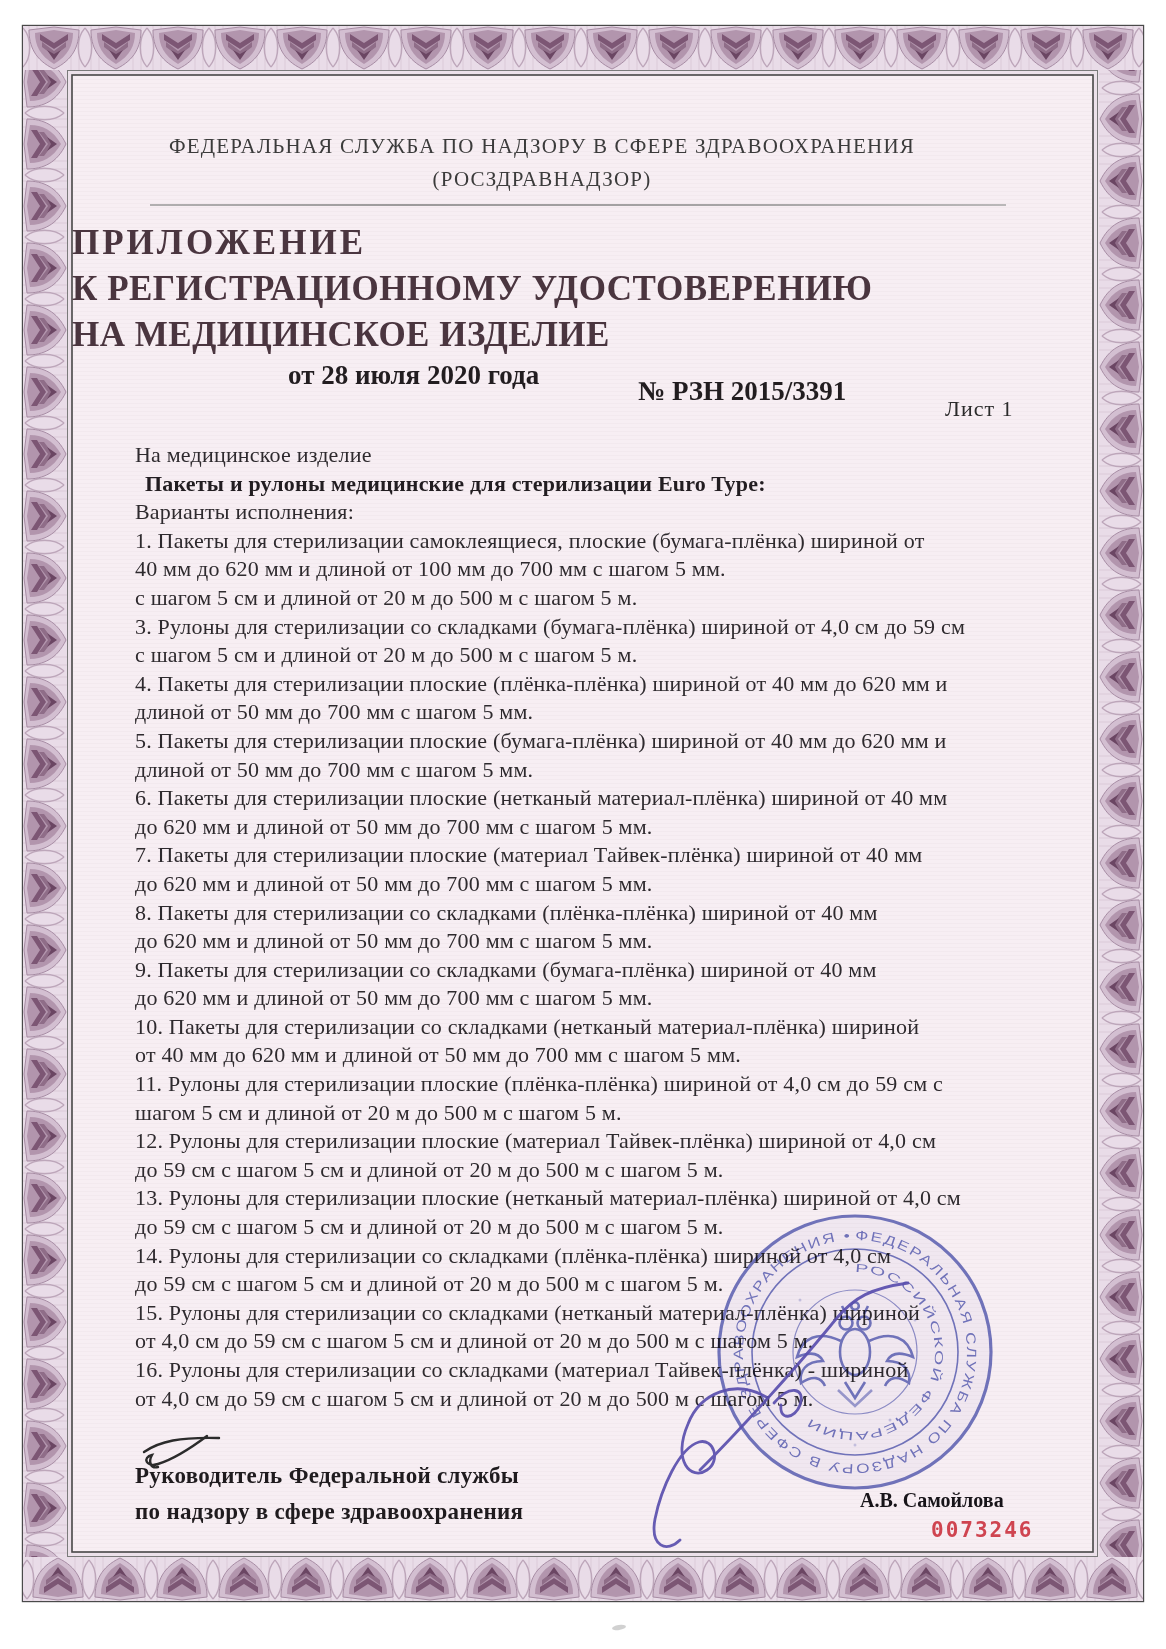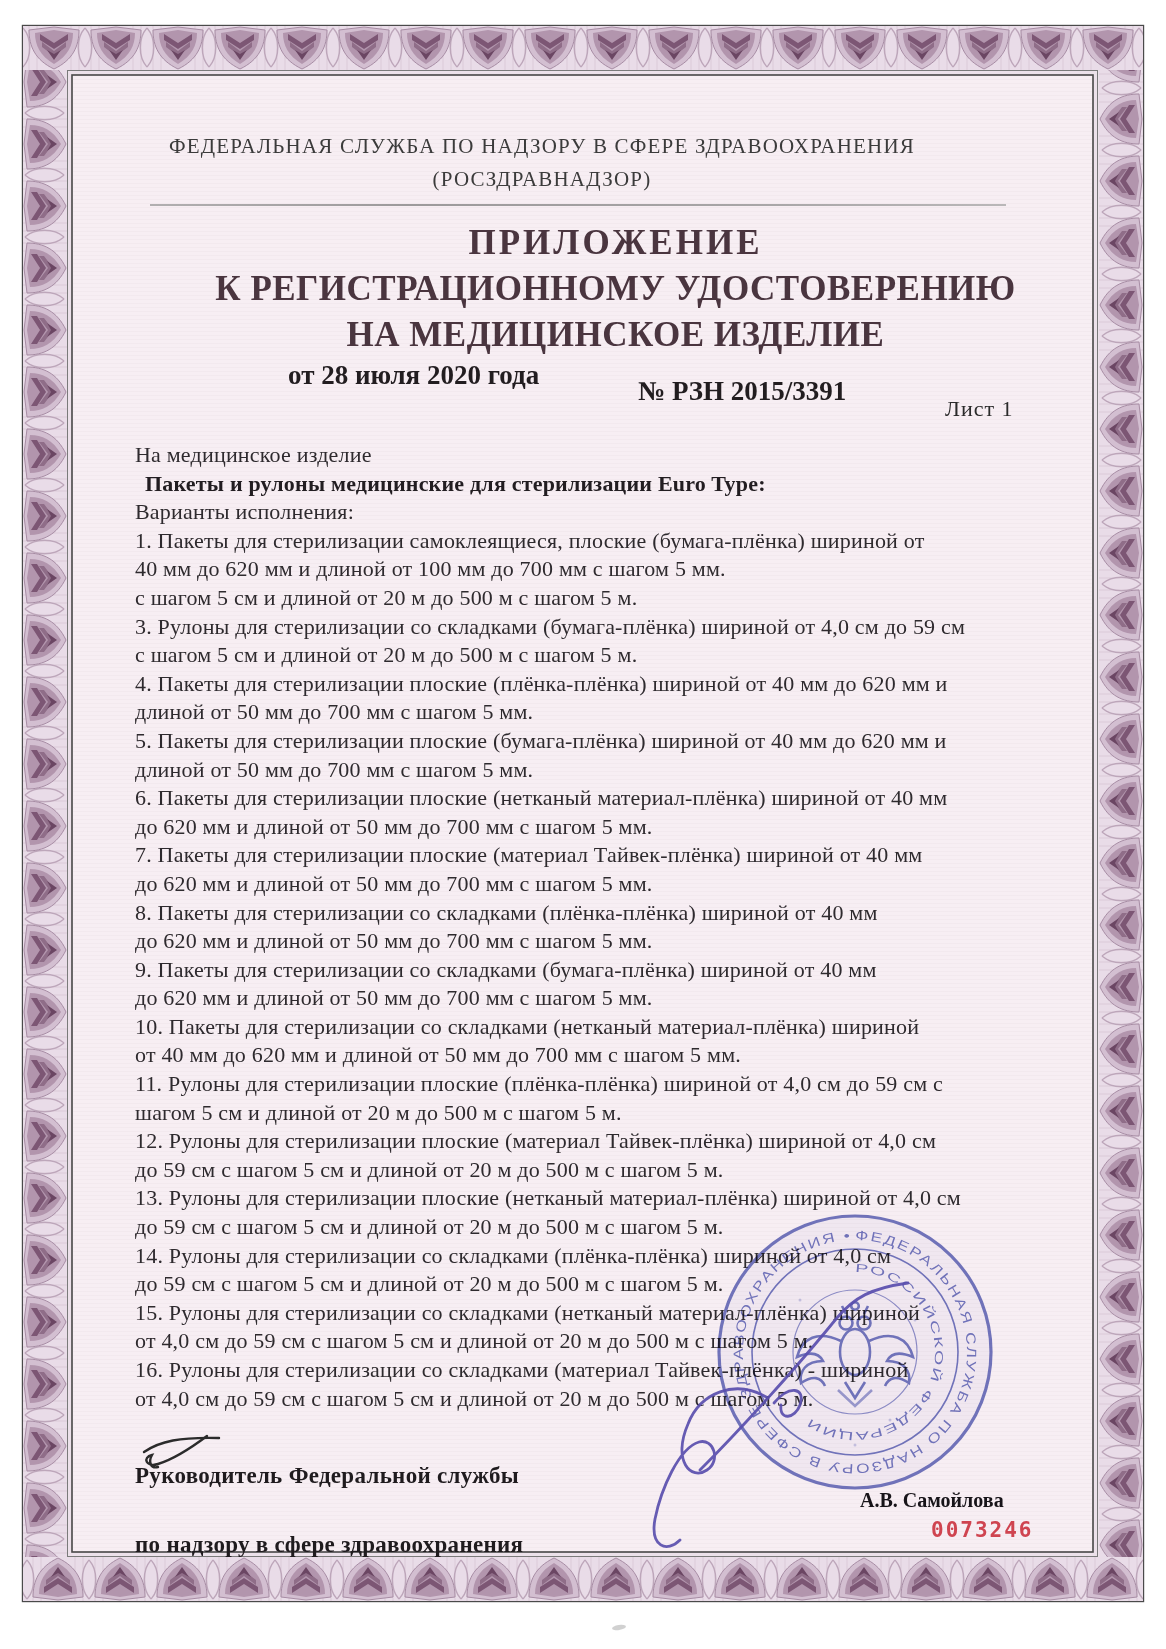--- a/index.html
+++ b/index.html
@@ -20,22 +20,22 @@
     position:absolute;left:72px;top:130px;width:940px;
     text-align:center;color:#3b3b3b;
     font-size:21px;letter-spacing:1.2px;line-height:33px;
   }
   .divider{
     position:absolute;left:150px;top:204px;width:856px;height:2px;
     background:linear-gradient(90deg,#9a9a9a,#7e7e7e 30%,#8d8d8d 70%,#a5a5a5);
     opacity:.75;
   }
   .title-block{
-    position:absolute;left:84px;top:220px;width:1063px;
-    text-align:center;color:#4a353f;font-weight:700;
+    position:absolute;left:72px;top:220px;width:1063px;
+    text-align:left;color:#4a353f;font-weight:700;
     font-size:35px;line-height:46px;letter-spacing:.5px;
   }
   .title-l1{letter-spacing:3px;}
   .date-row{position:absolute;top:360px;left:0;width:1166px;color:#221d20;font-weight:700;font-size:27px;}
   .date-label{position:absolute;left:288px;top:0;white-space:nowrap;}
   .number-label{position:absolute;left:638px;top:16px;white-space:nowrap;}
   .sheet-label{position:absolute;left:945px;top:396px;font-size:22px;font-weight:400;color:#2b2b2b;letter-spacing:1px;}
   .body-text{
     position:absolute;left:135px;top:441px;width:900px;
     color:#2e2a2e;font-size:22px;line-height:28.6px;letter-spacing:.2px;
@@ -148,21 +148,21 @@
       <div class="bline">до 59 см с шагом 5 см и длиной от 20 м до 500 м с шагом 5 м.</div>
       <div class="bline">14. Рулоны для стерилизации со складками (плёнка-плёнка) шириной от 4,0 см</div>
       <div class="bline">до 59 см с шагом 5 см и длиной от 20 м до 500 м с шагом 5 м.</div>
       <div class="bline">15. Рулоны для стерилизации со складками (нетканый материал-плёнка) шириной</div>
       <div class="bline">от 4,0 см до 59 см с шагом 5 см и длиной от 20 м до 500 м с шагом 5 м.</div>
       <div class="bline">16. Рулоны для стерилизации со складками (материал Тайвек-плёнка) - шириной</div>
       <div class="bline">от 4,0 см до 59 см с шагом 5 см и длиной от 20 м до 500 м с шагом 5 м.</div>
     </div>
 
   <div class="role-line" style="top:1463px;">Руководитель Федеральной службы</div>
-  <div class="role-line" style="top:1532px;">по надзору в сфере здравоохранения</div>
+  <div class="role-line" style="top:1499px;">по надзору в сфере здравоохранения</div>
   <div class="signer-name">А.В. Самойлова</div>
   <div class="serial-number">0073246</div>
 
   <svg class="layer overlay-ink" width="1166" height="1649" viewBox="0 0 1166 1649" aria-hidden="true">
     <defs>
       <path id="rimPath" d="M 855 1240 A 112 112 0 1 1 854.9 1240"></path>
       <path id="innerPath" d="M 855 1272 A 80 80 0 1 1 854.9 1272"></path>
     </defs>
 
     <g opacity="0.78" style="mix-blend-mode:multiply;">

